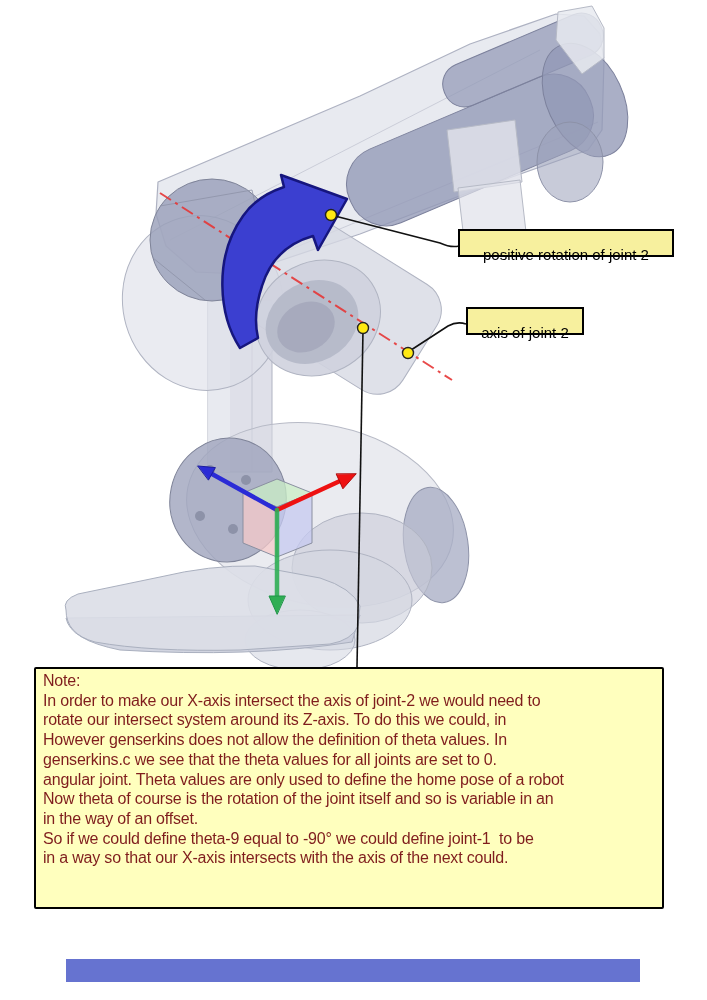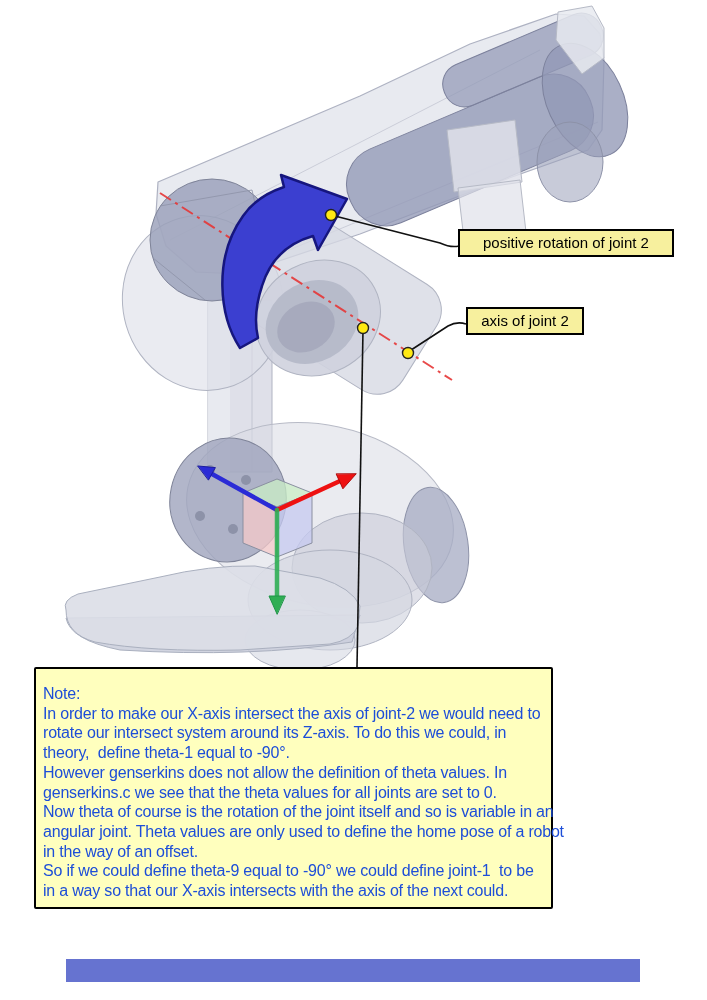--- a/index.html
+++ b/index.html
@@ -1,26 +1,26 @@
 <!DOCTYPE html>
 <html><head>
 <meta charset="utf-8">
 <style>
   html,body{margin:0;padding:0;background:#ffffff;}
   #stage{position:relative;width:707px;height:1000px;background:#ffffff;overflow:hidden;
          font-family:"Liberation Sans", sans-serif;}
   #diagram-svg{position:absolute;left:0;top:0;width:707px;height:1000px;}
   .callout{position:absolute;box-sizing:border-box;background:#f7f09e;border:2px solid #000000;
            color:#000000;font-size:15px;line-height:23px;text-align:center;white-space:nowrap;
-           padding:0 5px;}
+           padding:12px 5px;}
   #callout-rotation{left:458px;top:229px;width:216px;height:28px;}
   #callout-axis{left:466px;top:307px;width:118px;height:28px;}
-  #note-box{position:absolute;box-sizing:border-box;left:34px;top:667px;width:519px;height:242px;
+  #note-box{position:absolute;box-sizing:border-box;left:34px;top:667px;width:630px;height:242px;
             background:#ffffbe;border:2px solid #000000;border-radius:2px;
-            padding:15px 4px 0 7px;color:#1d4ed8;}
+            padding:2px 4px 0 7px;color:#7f1d1d;}
   .note-line{font-size:16px;line-height:19.7px;white-space:pre;letter-spacing:-0.2px;}
   #footer-blue-bar{position:absolute;left:66px;top:959px;width:574px;height:23px;background:#6673d0;}
 </style>
 </head>
 <body>
 
 <div id="stage">
 
   <svg id="diagram-svg" viewBox="0 0 707 1000">
 
@@ -130,25 +130,24 @@
   </svg>
 
   <div id="callout-rotation" class="callout">positive rotation of joint 2</div>
 
   <div id="callout-axis" class="callout">axis of joint 2</div>
 
   <div id="note-box">
       <div class="note-line">Note:</div>
       <div class="note-line">In order to make our X-axis intersect the axis of joint-2 we would need to</div>
       <div class="note-line">rotate our intersect system around its Z-axis. To do this we could, in</div>
-      <div class="note-line">theory,  define theta-1 equal to -90°.</div>
       <div class="note-line">However genserkins does not allow the definition of theta values. In</div>
       <div class="note-line">genserkins.c we see that the theta values for all joints are set to 0.</div>
+      <div class="note-line">angular joint. Theta values are only used to define the home pose of a robot</div>
       <div class="note-line">Now theta of course is the rotation of the joint itself and so is variable in an</div>
-      <div class="note-line">angular joint. Theta values are only used to define the home pose of a robot</div>
       <div class="note-line">in the way of an offset.</div>
       <div class="note-line">So if we could define theta-9 equal to -90° we could define joint-1  to be</div>
       <div class="note-line">in a way so that our X-axis intersects with the axis of the next could.</div>
     </div>
 
   <div id="footer-blue-bar"></div>
 
 </div>
 
 </body></html>

